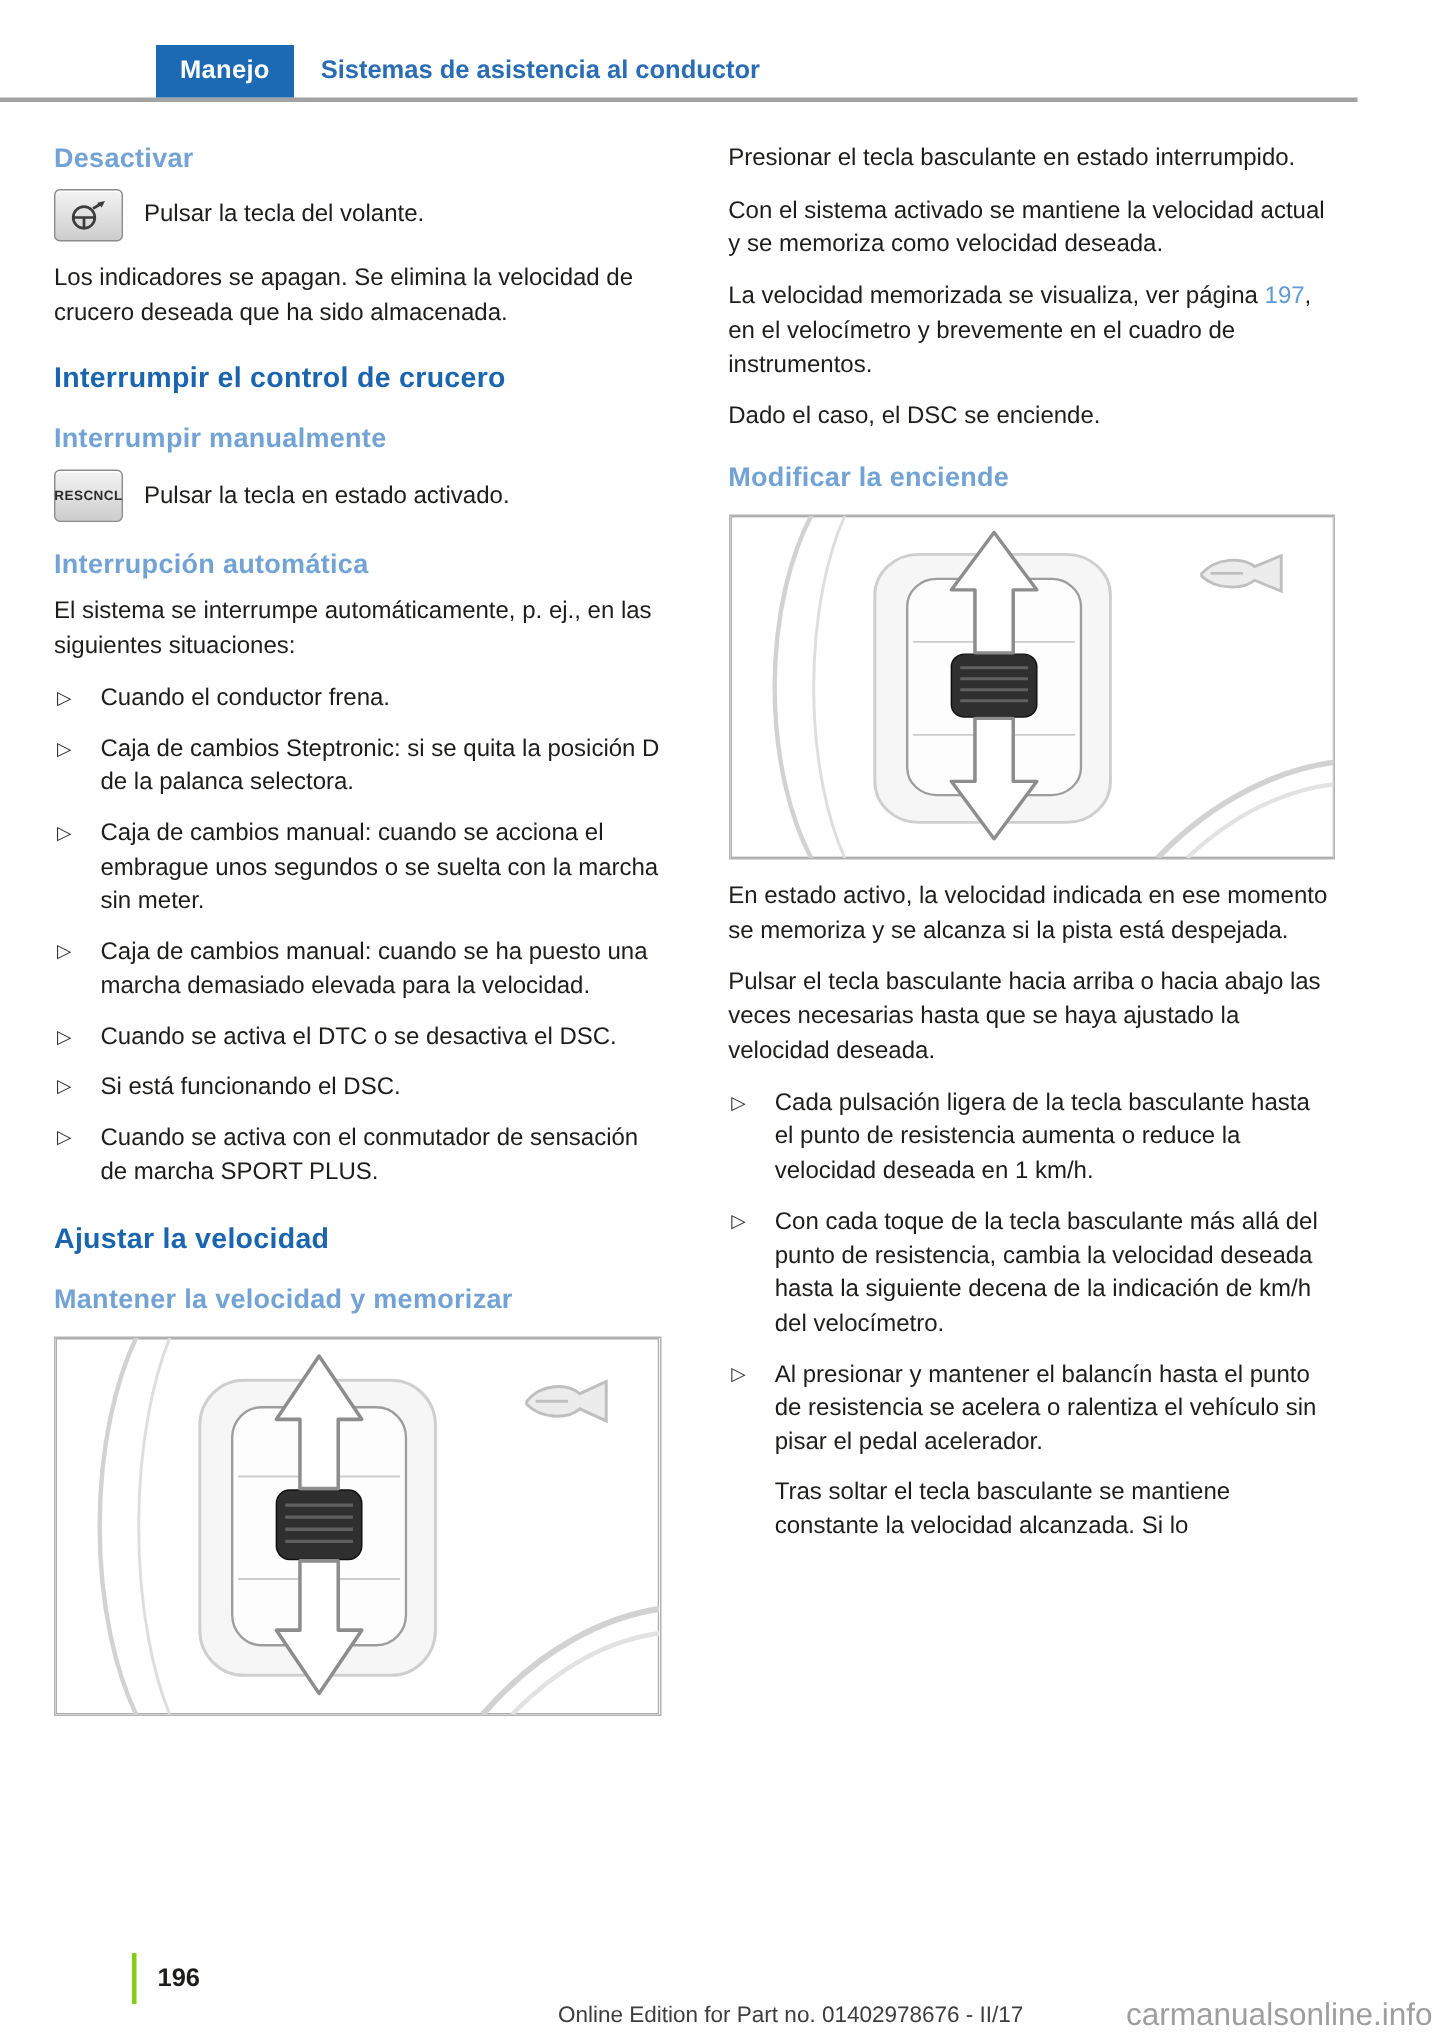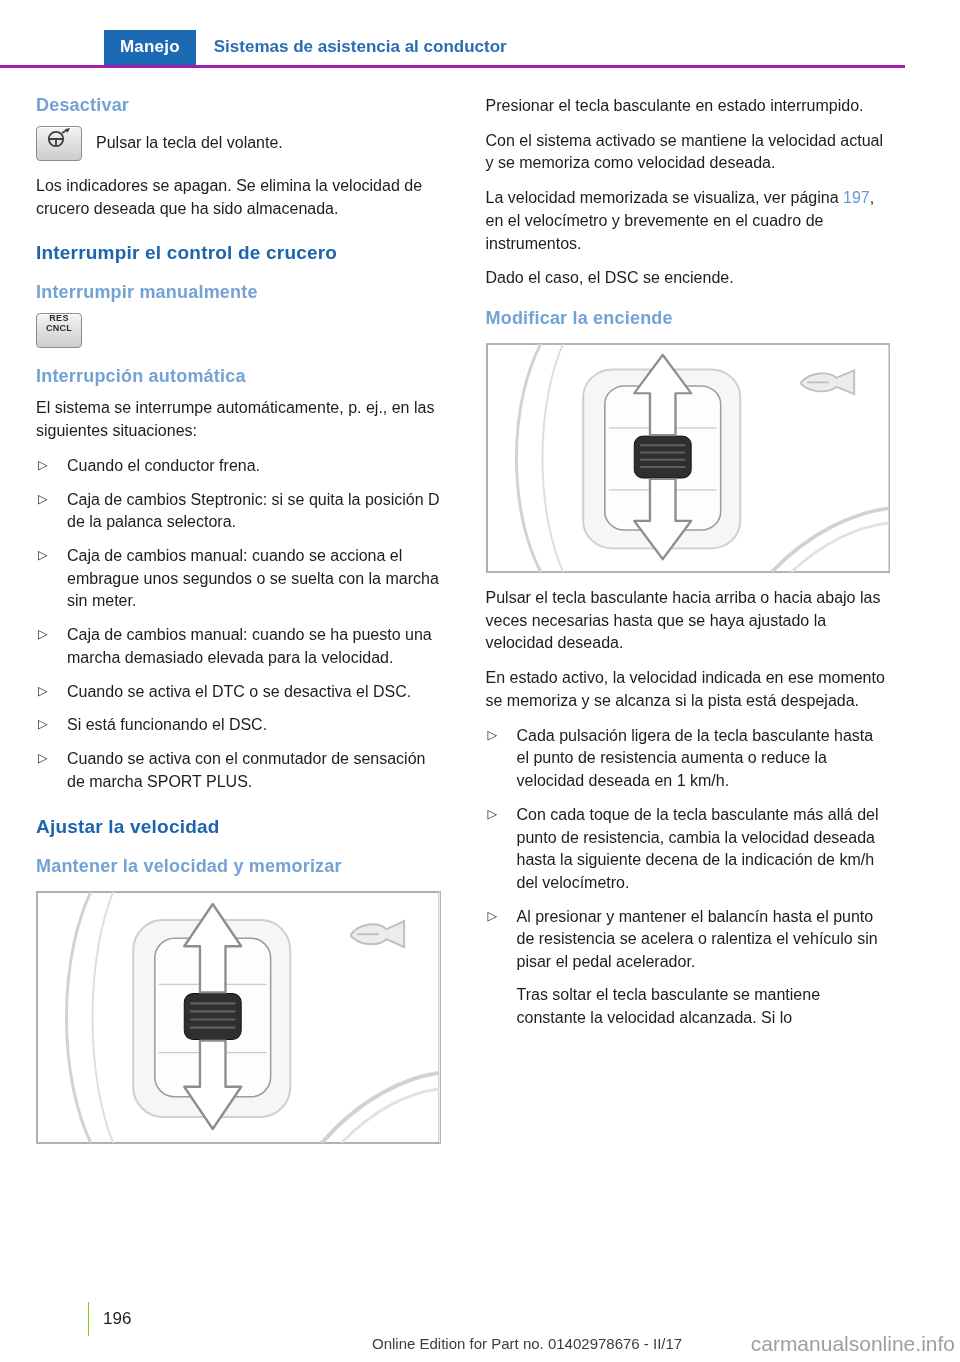--- a/index.html
+++ b/index.html
@@ -16,21 +16,21 @@
   }
 
   
   .header {
     position: absolute;
     top: 30px;
     left: 0;
     width: 905px;
     display: flex;
     align-items: stretch;
-    border-bottom: 3px solid #a21caf;
+    border-bottom: 3px solid #a3a3a3;
   }
   .chapter-tab {
     margin-left: 104px;
     background: #1c69b4;
     color: #ffffff;
     font-size: 17px;
     font-weight: bold;
     padding: 7px 16px 8px;
     letter-spacing: 0.2px;
   }
@@ -84,22 +84,22 @@
   }
   .btn-icon {
     flex: none;
     width: 46px;
     height: 35px;
     border: 1px solid #8c8c8c;
     border-radius: 4px;
     background: linear-gradient(#f4f4f4, #cdcdcd);
     box-shadow: inset 0 1px 0 #ffffff;
     display: flex;
-    flex-direction: column;
     align-items: center;
+    justify-content: center;
   }
   .btn-line {
     font-size: 9px;
     font-weight: bold;
     line-height: 1.1;
     color: #2c2c2c;
     letter-spacing: 0.3px;
   }
   .icon-text { margin: 0; }
 
@@ -141,24 +141,25 @@
   }
   figure.illustration svg { display: block; width: 100%; height: 100%; }
   .fig-left { height: 253px; }
   .fig-right { height: 230px; margin-top: 4px; }
 
   
   .page-number {
     position: absolute;
     left: 88px;
     bottom: 26px;
-    border-left: 1px solid #84cc16;
+    border-left: 3px solid #84cc16;
     padding: 7px 0 7px 14px;
     font-size: 17px;
     color: #1d1d1b;
+    font-weight: bold;
   }
   .edition {
     position: absolute;
     left: 372px;
     bottom: 10px;
     font-size: 15px;
     color: #3d3d3d;
     white-space: nowrap;
   }
   .watermark {
@@ -223,20 +224,21 @@
 
       <h2 class="section">Interrumpir el control de crucero</h2>
 
       <h3 class="sub">Interrumpir manualmente</h3>
 
       <div class="icon-row">
         <span class="btn-icon">
           <span class="btn-line">RES</span>
           <span class="btn-line">CNCL</span>
         </span>
+        <p class="icon-text">Pulsar la tecla en estado activado.</p>
       </div>
 
       <h3 class="sub">Interrupción automática</h3>
 
       <p>El sistema se interrumpe automáticamente, p. ej., en las siguientes situaciones:</p>
 
       <ul class="tri-list">
         <li>
           <span class="tri">▷</span>
           <span>Cuando el conductor frena.</span>
@@ -290,23 +292,23 @@
       <p>Dado el caso, el DSC se enciende.</p>
 
       <h3 class="sub">Modificar la enciende</h3>
 
       <figure class="illustration fig-right">
         <svg viewBox="0 0 410 250" preserveAspectRatio="none">
           <use href="#wheel-ctl"></use>
         </svg>
       </figure>
 
+      <p>En estado activo, la velocidad indicada en ese momento se memoriza y se alcanza si la pista está despejada.</p>
+
       <p>Pulsar el tecla basculante hacia arriba o hacia abajo las veces necesarias hasta que se haya ajustado la velocidad deseada.</p>
-
-      <p>En estado activo, la velocidad indicada en ese momento se memoriza y se alcanza si la pista está despejada.</p>
 
       <ul class="tri-list">
         <li>
           <span class="tri">▷</span>
           <span>Cada pulsación ligera de la tecla bascu­lante hasta el punto de resistencia au­menta o reduce la velocidad deseada en 1 km/h.</span>
         </li>
         <li>
           <span class="tri">▷</span>
           <span>Con cada toque de la tecla basculante más allá del punto de resistencia, cambia la ve­locidad deseada hasta la siguiente decena de la indicación de km/h del velocímetro.</span>
         </li>

